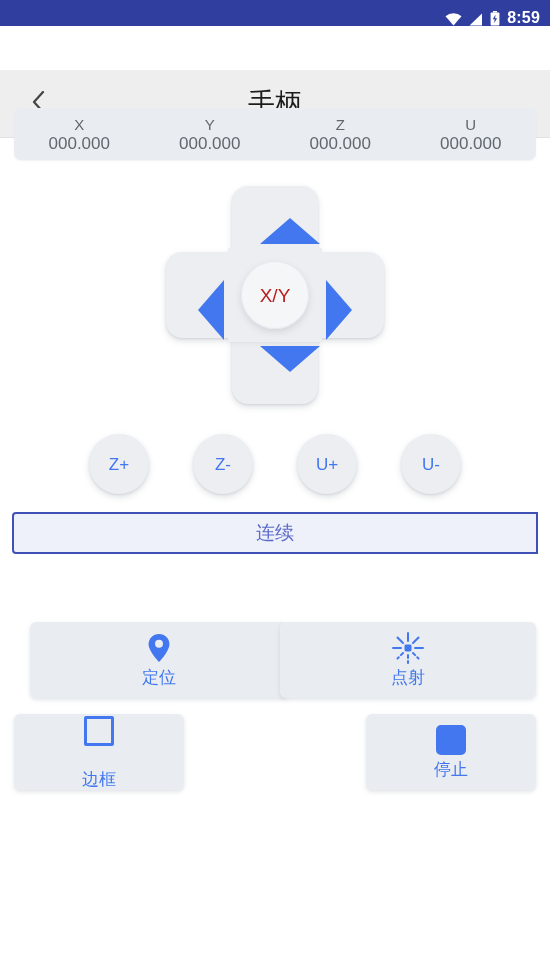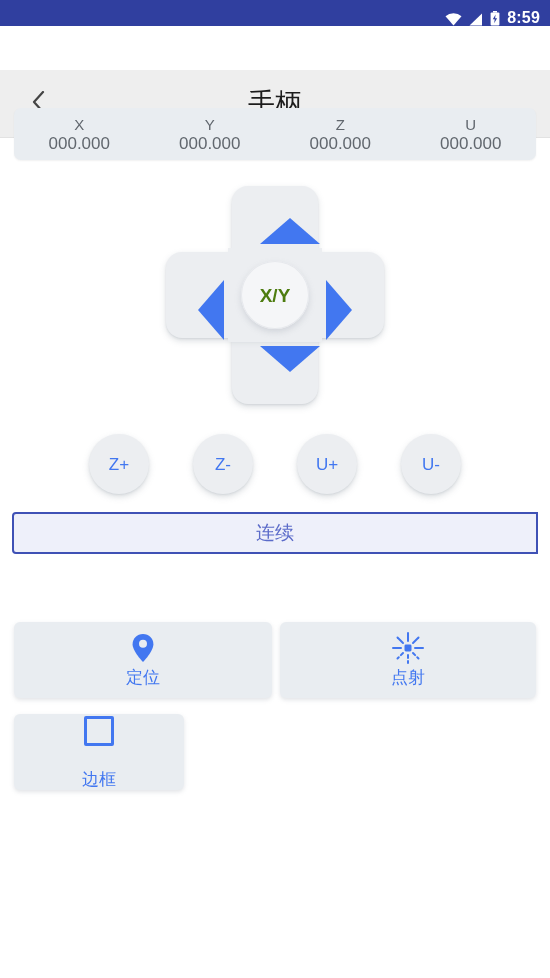--- a/index.html
+++ b/index.html
@@ -53,21 +53,21 @@
   }
   .dpad-h { left:0;  top:66px; width:218px; height:86px; border-radius:16px; }
   .dpad-v { left:66px; top:0;  width:86px;  height:218px; border-radius:16px; }
   .dpad-center-sq { position:absolute; left:62px; top:62px; width:94px; height:94px; background:#eceef1; }
   .dpad-center {
     position:absolute; left:75px; top:75px; width:68px; height:68px; border-radius:50%;
     background:#f5f6f8; display:flex; align-items:center; justify-content:center;
     box-shadow:inset 0 0 0 1px #e6e8ec, 0 3px 6px rgba(140,148,160,.28);
     cursor:pointer; z-index:5;
   }
-  .dpad-center span { color:#4d7c0f; font-size:19px; line-height:19px;font-weight:bold; }
+  .dpad-center span { color:#b91c1c; font-size:19px; line-height:19px; }
   .arrow { position:absolute; width:0; height:0; z-index:4; cursor:pointer; }
   .arrow-up    { left:94px; top:32px;  border-left:30px solid transparent; border-right:30px solid transparent; border-bottom:26px solid #4277f0; }
   .arrow-down  { left:94px; top:160px; border-left:30px solid transparent; border-right:30px solid transparent; border-top:26px solid #4277f0; }
   .arrow-left  { left:32px; top:94px;  border-top:30px solid transparent; border-bottom:30px solid transparent; border-right:26px solid #4277f0; }
   .arrow-right { left:160px; top:94px; border-top:30px solid transparent; border-bottom:30px solid transparent; border-left:26px solid #4277f0; }
   .hit { position:absolute; z-index:3; cursor:pointer; }
 
   
   .axis-row { position:absolute; left:0; top:434px; width:550px; height:60px; }
   .axis-btn {
@@ -94,21 +94,21 @@
     position:absolute; background:#e9edf1; border-radius:6px;
     display:flex; flex-direction:column; align-items:center; justify-content:center;
     gap:6px; cursor:pointer;
     box-shadow:0 2px 4px rgba(140,148,160,.25);
   }
   .act-label { color:#4277f0; font-size:17px; line-height:18px; }
   .act-ico { height:30px; display:flex; align-items:center; justify-content:center; }
 
   .row-a { top:622px; height:76px; }
   .row-b { top:714px; height:76px; }
-  .btn-locate { left:14px;  width:258px; }
+  .btn-locate { left:30px;  width:258px; }
   .btn-burst  { left:280px; width:256px; }
   .btn-frame  { left:14px;  width:170px;gap:25px; }
   .btn-start  { left:190px; width:170px; }
   .btn-stop   { left:366px; width:170px; }
 
   .sq-outline { width:30px; height:30px; border:3px solid #4277f0; border-radius:2px; }
   .sq-filled  { width:30px; height:30px; background:#4277f0; border-radius:5px; }
   .tri-play   { width:0; height:0; border-top:17px solid transparent; border-bottom:17px solid transparent; border-left:28px solid #4277f0; }
 </style>
 </head>
@@ -238,14 +238,20 @@
   </div>
 
   <div class="act-btn row-b btn-frame">
     <div class="act-ico">
       <div class="sq-outline"></div>
     </div>
     <div class="act-label">边框</div>
   </div>
 
 
+  <div class="act-btn row-b btn-stop">
+    <div class="act-ico">
+      <div class="sq-filled"></div>
+    </div>
+    <div class="act-label">停止</div>
+  </div>
 
 </div>
 
 </body></html>

